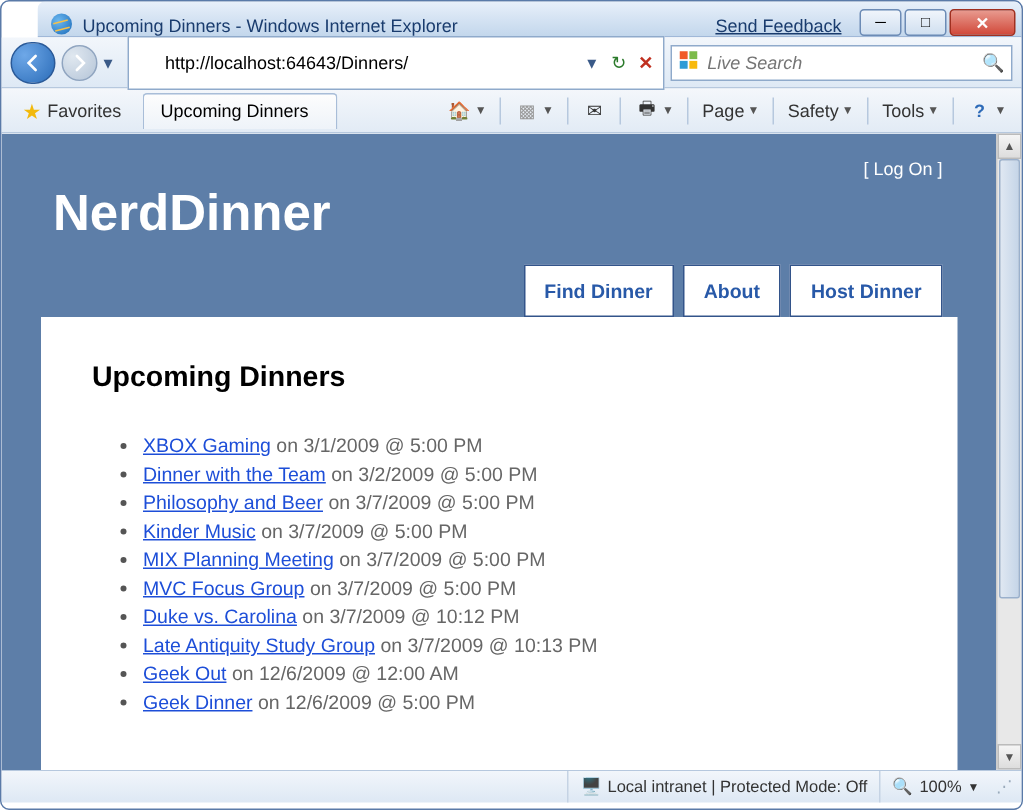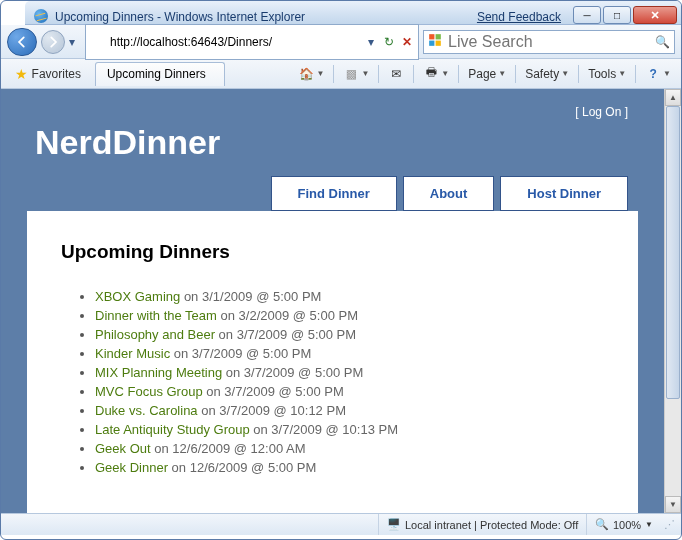--- a/index.html
+++ b/index.html
@@ -22,21 +22,21 @@
 .navbtn.fwd { background: radial-gradient(circle at 30% 30%, #e0e8f0,#b5c5d8); border:1px solid #90a5c0; width:24px;height:24px;}
 .navbtn svg{ width:14px;height:14px;}
 .dd-arrow{ width:12px; cursor:pointer; color:#3a5a88;}
 .addrbar { flex: 1.6; height: 36px; background: #fff; border: 1px solid #8faacb; display: flex; align-items: center; padding: 0 2px 0 4px; }
 .addrbar .pageicon{ width:16px; margin-right:4px;}
 .addrbar input { border: none; outline: none; flex: 1; font-size: 12px; height: 20px; }
 .addrbar .mini{ width:18px; padding:0 2px; cursor:pointer; color:#3a5a88; text-align:center;}
 .addrbar .refresh{ color:#2b7a2b;}
 .addrbar .stop{ color:#c03020; font-weight:bold;}
 .searchbar { flex: 1; height: 24px; background: #fff; border: 1px solid #8faacb; display: flex; align-items: center; padding: 0 4px; }
-.searchbar input{ border:none; outline:none; flex:1; font-size:16px; color:#888;}
+.searchbar input{ border:none; outline:none; flex:1; font-size:12px; font-style:italic; color:#888;}
 .searchbar .bing{ width:16px; margin-right:4px;}
 
 
 .toolrow { height: 30px; background: linear-gradient(to bottom,#f4f7fb,#e2ebf5); display:flex; align-items:center; padding:0 6px; border-bottom:1px solid #b6c8de;}
 .favbtn { display:flex; align-items:center; gap:4px; padding:2px 8px; cursor:pointer; color:#333;}
 .star{ color:#f2b90c; font-size:14px;}
 .tab { margin-left:6px; height:24px; background:linear-gradient(to bottom,#fdfdfd,#eef3f9); border:1px solid #a8bdd8; border-bottom:none; border-radius:3px 3px 0 0; display:flex; align-items:center; padding:0 18px 0 6px; gap:5px; font-size:12px;}
 .toolspacer{ flex:1;}
 .toolgroup{ display:flex; align-items:center; gap:2px;}
 .tbtn{ display:flex; align-items:center; padding:2px 4px; cursor:pointer; color:#333; gap:2px; font-size:12px;}
@@ -53,26 +53,26 @@
 .vscroll .thumb{ position:absolute; left:1px; right:1px; top:0; height:75%; background:linear-gradient(to right,#e0e8f2,#c5d5e8); border:1px solid #9ab0cc; border-radius:2px; cursor:pointer;}
 .vscroll .arr.bot{ position:absolute; bottom:0; left:0; right:0;}
 
 
 .nd-wrap{ background:#5d7ea8; padding:0; min-height:100%;}
 .nd-header{ padding:10px 26px 0 26px; position:relative;}
 .nd-logon{ text-align:right; color:#fff; font-size:12px; padding:6px 10px 0 0;}
 .nd-logon a{ color:#fff; cursor:pointer;}
 .nd-title{ color:#fff; font-size:34px; font-weight:bold; font-family:Verdana,Arial,sans-serif; margin:4px 0 14px 8px;}
 .nd-tabs{ display:flex; justify-content:flex-end; gap:6px; padding-right:10px;}
-.nd-tab{ background:#fff; color:#2859a8; font-weight:bold; font-size:13px; padding:9px 26px; border:1px solid #33548a; cursor:pointer;}
+.nd-tab{ background:#fff; color:#2859a8; font-weight:bold; font-size:13px; padding:9px 13px; border:1px solid #33548a; cursor:pointer;}
 .nd-body{ background:#fff; margin:0 26px; padding:30px 34px 40px 34px; min-height:340px;}
 .nd-h2{ font-size:19px; font-weight:bold; color:#000; margin-bottom:26px; font-family:Verdana,Arial,sans-serif;}
 .nd-list{ list-style:disc; padding-left:34px; color:#555;}
 .nd-list li{ margin:4px 0; font-size:13px; font-family:Verdana,Arial,sans-serif;}
-.nd-list a{ color:#4d7c0f; cursor:pointer;}
+.nd-list a{ color:#1d4ed8; text-decoration:underline; cursor:pointer;}
 .nd-list .when{ color:#666;}
 
 
 .statusbar{ height:22px; background:linear-gradient(to bottom,#f2f6fb,#dde8f4); border-top:1px solid #b6c8de; display:flex; align-items:center; font-size:11px; color:#333; padding:0 6px;}
 .statusbar .spacer{ flex:1;}
 .statusbar .cell{ display:flex; align-items:center; gap:4px; padding:0 8px; border-left:1px solid #c5d3e4; height:100%;}
 .statusbar .grip{ width:14px; text-align:right; color:#9ab;}
 
 .ie-e{ width:14px;height:14px; border-radius:50%; background:radial-gradient(circle at 35% 35%,#6cb8f0,#1a6ab8); position:relative;}
 .ie-e:after{ content:""; position:absolute; left:2px; right:2px; top:5px; height:4px; border:1.5px solid #f5c04a; border-left:none;border-right:none; transform:rotate(-15deg);}

